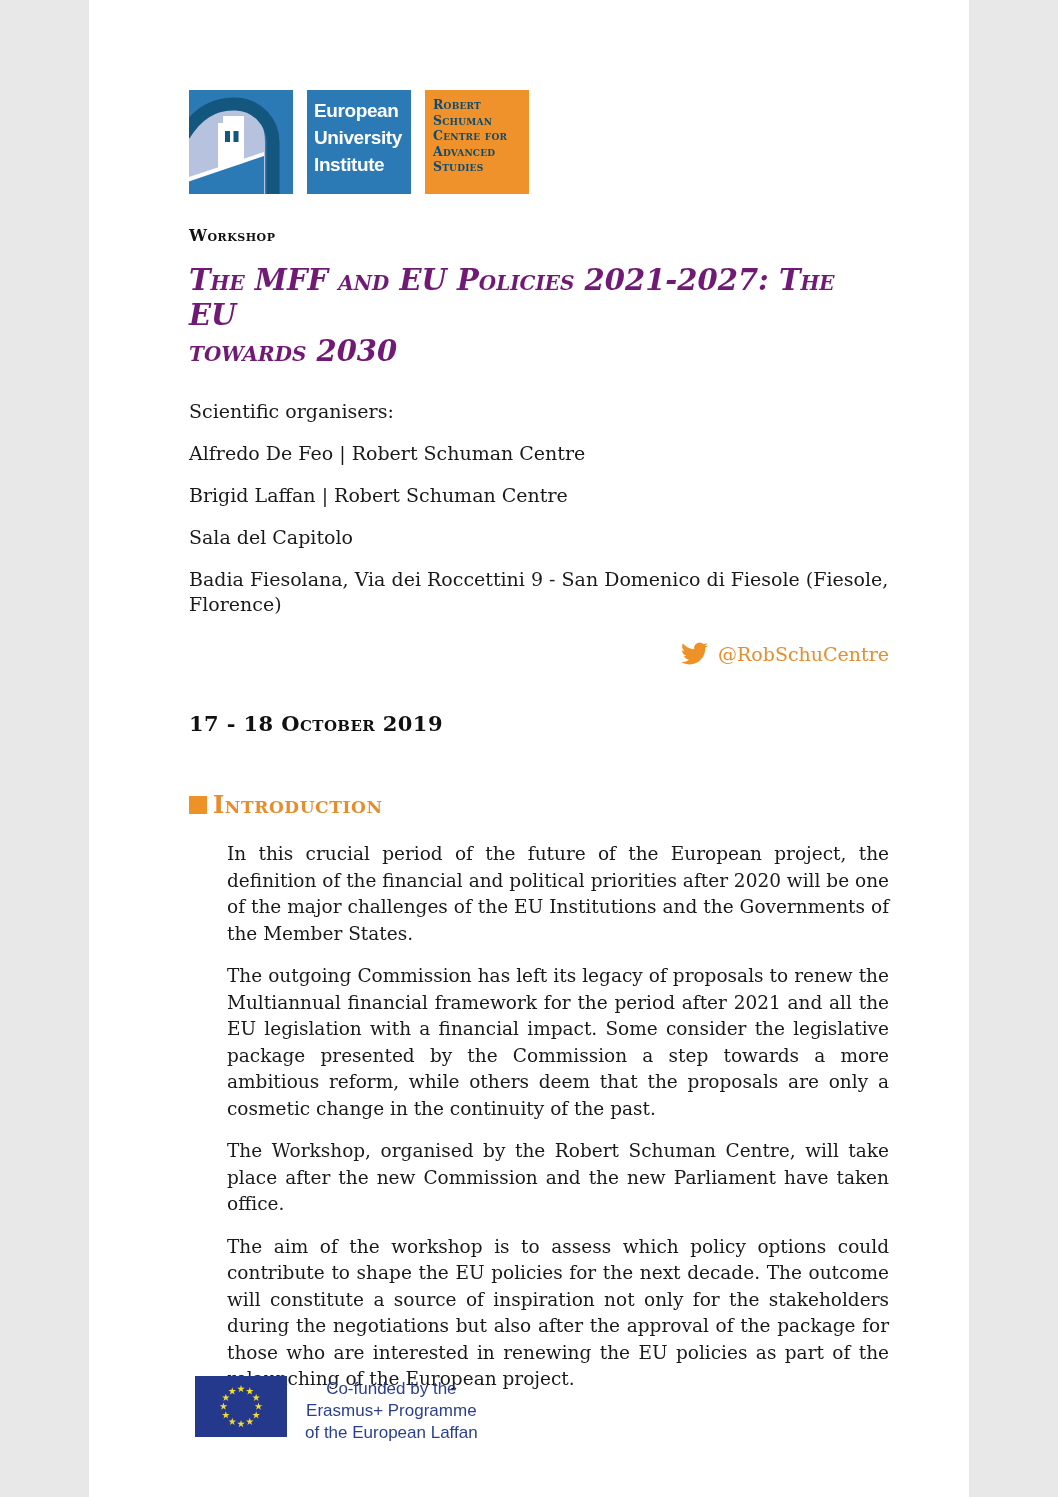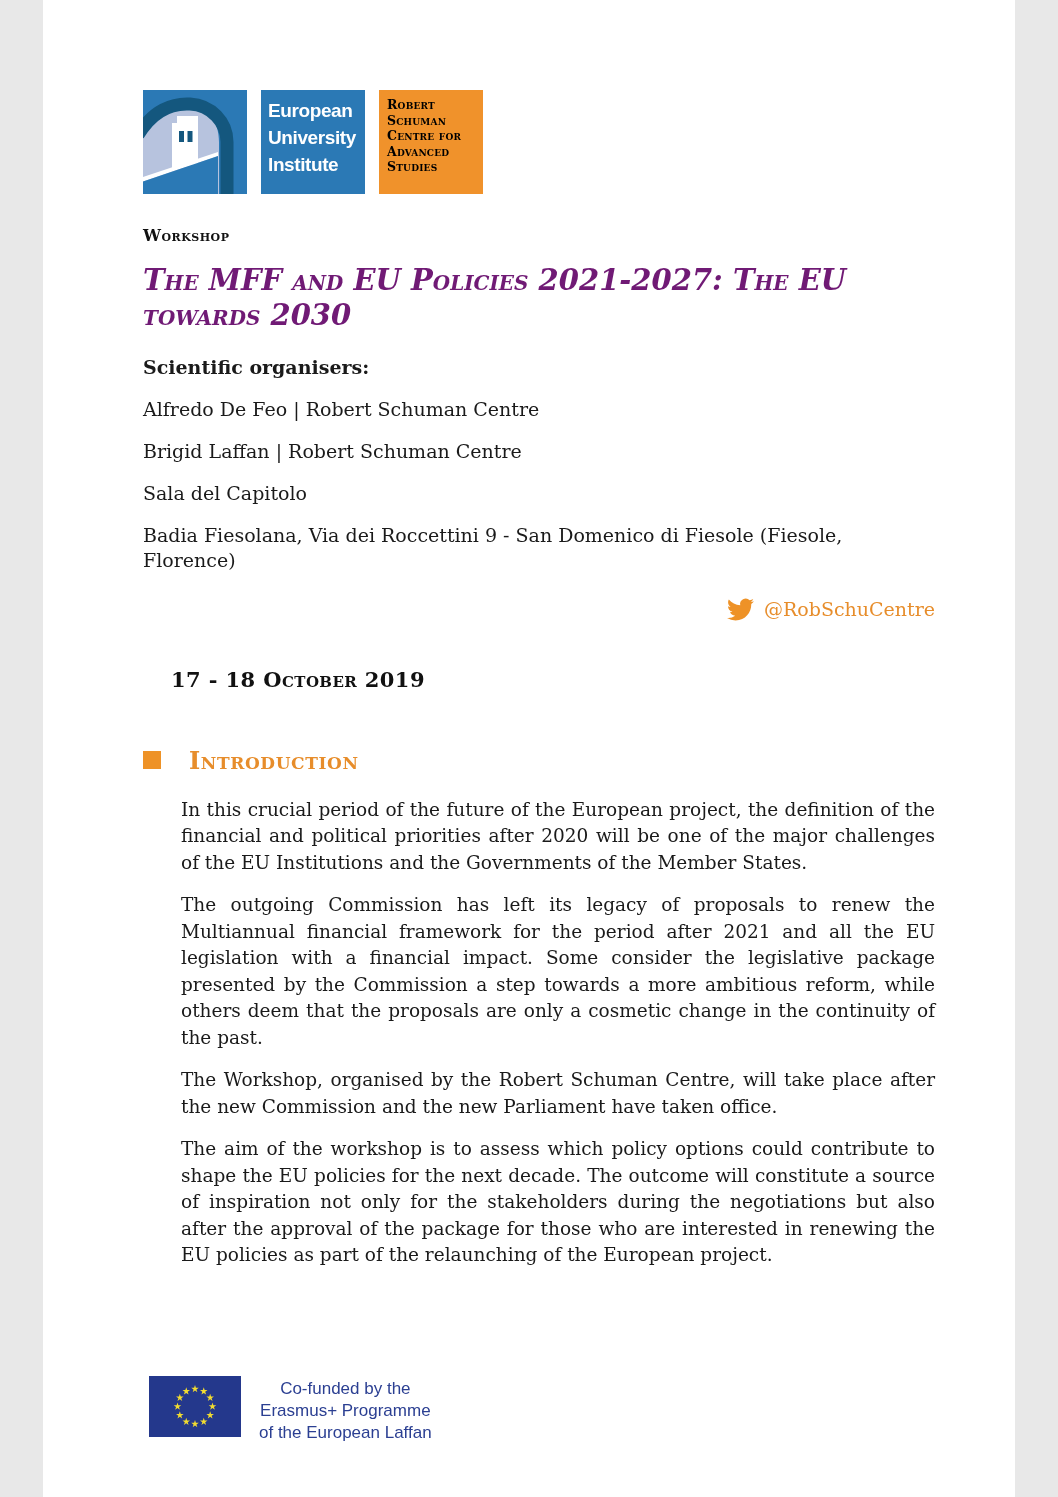--- a/index.html
+++ b/index.html
@@ -1,75 +1,75 @@
 <!DOCTYPE html>
 <html><head>
 <meta charset="utf-8">
 <style>
   * { margin:0; padding:0; box-sizing:border-box; }
   body { background:#e8e8e8; font-family:"DejaVu Serif","Liberation Serif",serif; }
   .page {
     position:relative;
-    width:972px; height:1497px;
+    width:880px; height:1497px;
     margin:0 auto;
     background:#ffffff;
     overflow:hidden;
   }
   .content { padding:90px 80px 0 100px; }
 
   
   .logo-row { display:flex; gap:14px; align-items:flex-start; }
   .logo-mark { width:104px; height:104px; flex:0 0 auto; }
   .logo-box-eui {
     width:104px; height:104px; background:#2b79b5;
     color:#ffffff; font-family:"Liberation Sans",sans-serif;
     font-size:19px; font-weight:bold; line-height:27px; letter-spacing:-0.4px;
     padding:7px 0 0 7px;
   }
   .logo-box-rscas {
     width:104px; height:104px; background:#f0922b;
-    color:#000000; font-family:"DejaVu Serif","Liberation Serif",serif;
+    color:#0c4a6e; font-family:"DejaVu Serif","Liberation Serif",serif;
     font-variant:small-caps;
     font-size:12.5px; font-weight:bold; line-height:15.5px;
     padding:7px 0 12px 8px; letter-spacing:0.2px;
   }
 
   
   .kicker {
     margin-top:32px;
     font-size:16px; font-weight:bold; font-variant:small-caps;
     color:#111111; letter-spacing:0.5px;
   }
   .title {
     margin-top:18px;
     font-size:29px; font-weight:bold; font-style:italic; font-variant:small-caps;
     color:#701a75; line-height:1.22; max-width:800px;
   }
 
   
   .info-line { font-size:19px; color:#1a1a1a; line-height:25px; }
-  .organisers-label { margin-top:21px;font-weight:bold; }
+  .organisers-label { margin-top:30px; }
   .info-line + .info-line { margin-top:17px; }
   .org-name { font-weight:normal; }
 
   .twitter-row {
     margin-top:23px; text-align:right;
     font-size:19px; color:#e78d2b;
   }
   .twitter-link { display:inline-flex; align-items:center; gap:10px; cursor:pointer; text-decoration:none; color:#e78d2b; }
   .twitter-icon-svg { width:27px; height:27px; }
 
   .date-line {
     margin-top:40px;
     font-size:21px; font-weight:bold; font-variant:small-caps;
-    color:#111111; letter-spacing:0.4px;margin-left:28px;
-  }
-
-  
-  .section-heading-row { margin-top:54px; display:flex; align-items:center; gap:28px; }
+    color:#111111; letter-spacing:0.4px;
+  }
+
+  
+  .section-heading-row { margin-top:54px; display:flex; align-items:center; gap:6px; }
   .section-bullet { width:18px; height:18px; background:#ee9227; flex:0 0 auto; }
   .section-heading {
     font-size:24px; font-weight:bold; font-variant:small-caps;
     color:#e78d2b; letter-spacing:0.6px;
   }
   .paragraph {
     margin:16px 0 0 38px;
     max-width:840px;
     font-size:18.5px; line-height:26.5px;
     color:#1a1a1a;

